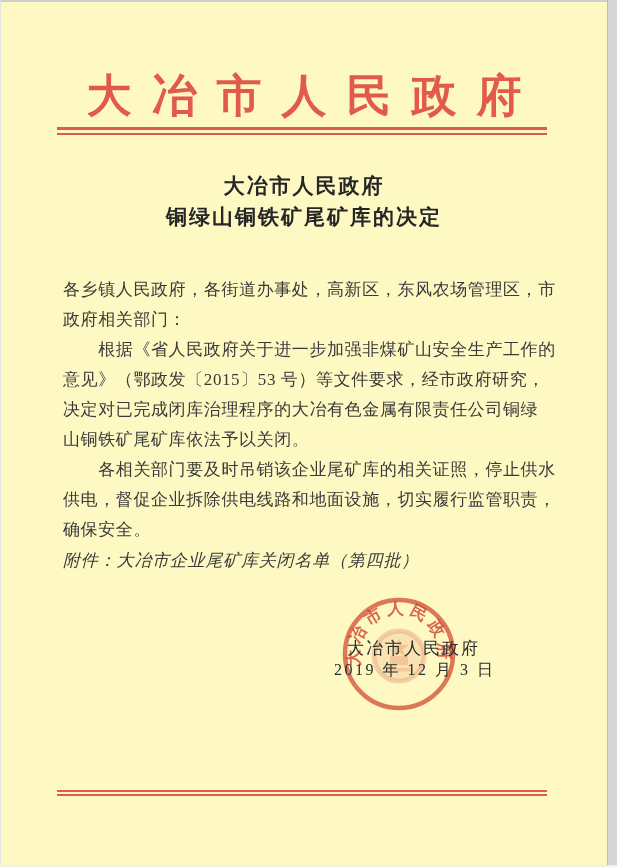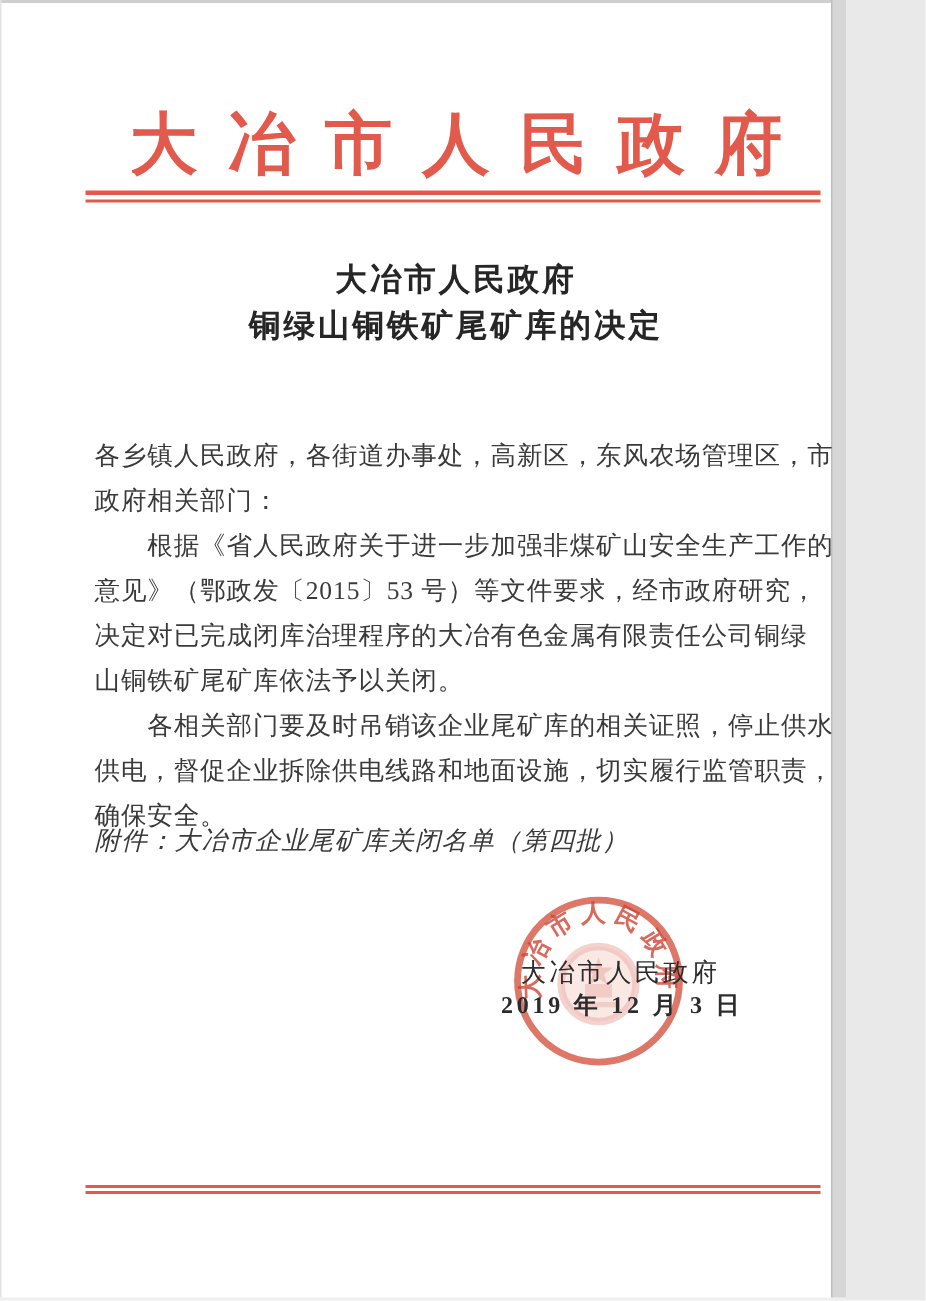--- a/index.html
+++ b/index.html
@@ -2,22 +2,22 @@
 <html><head>
 <meta charset="utf-8">
 <style>
   html,body{margin:0;padding:0;}
   body{
     background:#e9e9e9;
     font-family:"Liberation Serif","DejaVu Serif",serif;
   }
   .scan{
     position:relative;
-    width:564px;height:867px;
-    background:#ffffff;
+    width:617px;height:867px;
+    background:#fef9c3;
     overflow:hidden;
     margin:0;
   }
   
   .edge-top{position:absolute;top:0;left:0;width:617px;height:2px;background:#cfcfcf;}
   .edge-right{position:absolute;top:0;right:0;width:9px;height:867px;background:#d6d6d6;border-left:1px solid #bdbdbd;}
   .edge-left{position:absolute;top:0;left:0;width:1px;height:867px;background:#e2e2e2;}
   .edge-bottom{position:absolute;left:0;bottom:0;width:617px;height:2px;background:#efefef;}
 
   .letterhead{
@@ -38,41 +38,41 @@
   .rule-bottom{top:790px;border-top-width:2px;border-bottom-width:2px;height:2px;}
 
   .doc-title{
     position:absolute;top:171px;left:0;width:608px;
     text-align:center;
     font-size:21px;font-weight:bold;
     line-height:31px;letter-spacing:2px;
     color:#262626;
   }
   .body-text{
-    position:absolute;top:289px;left:63px;width:496px;
+    position:absolute;top:275px;left:63px;width:496px;
     font-size:17px;line-height:30px;letter-spacing:0.6px;
     color:#3a3a3a;
   }
   .body-text .line{white-space:nowrap;}
 
   .attachment{
     position:absolute;top:549px;left:63px;
     font-size:17px;letter-spacing:0.8px;
     color:#3a3a3a;white-space:nowrap;font-style:italic;
   }
 
   .seal{position:absolute;left:333px;top:588px;width:134px;height:134px;}
 
   .sig-name{
     position:absolute;left:347px;top:637px;
     font-size:17px;letter-spacing:2px;color:#2c2c2c;white-space:nowrap;
   }
   .sig-date{
     position:absolute;left:334px;top:660px;
-    font-size:16px;letter-spacing:2.5px;color:#2c2c2c;white-space:nowrap;font-weight:bold;
+    font-size:16px;letter-spacing:2.5px;color:#2c2c2c;white-space:nowrap;
   }
 </style>
 </head>
 <body>
 
 <div class="scan">
 
   <div class="edge-top"></div>
   <div class="edge-right"></div>
   <div class="edge-left"></div>

